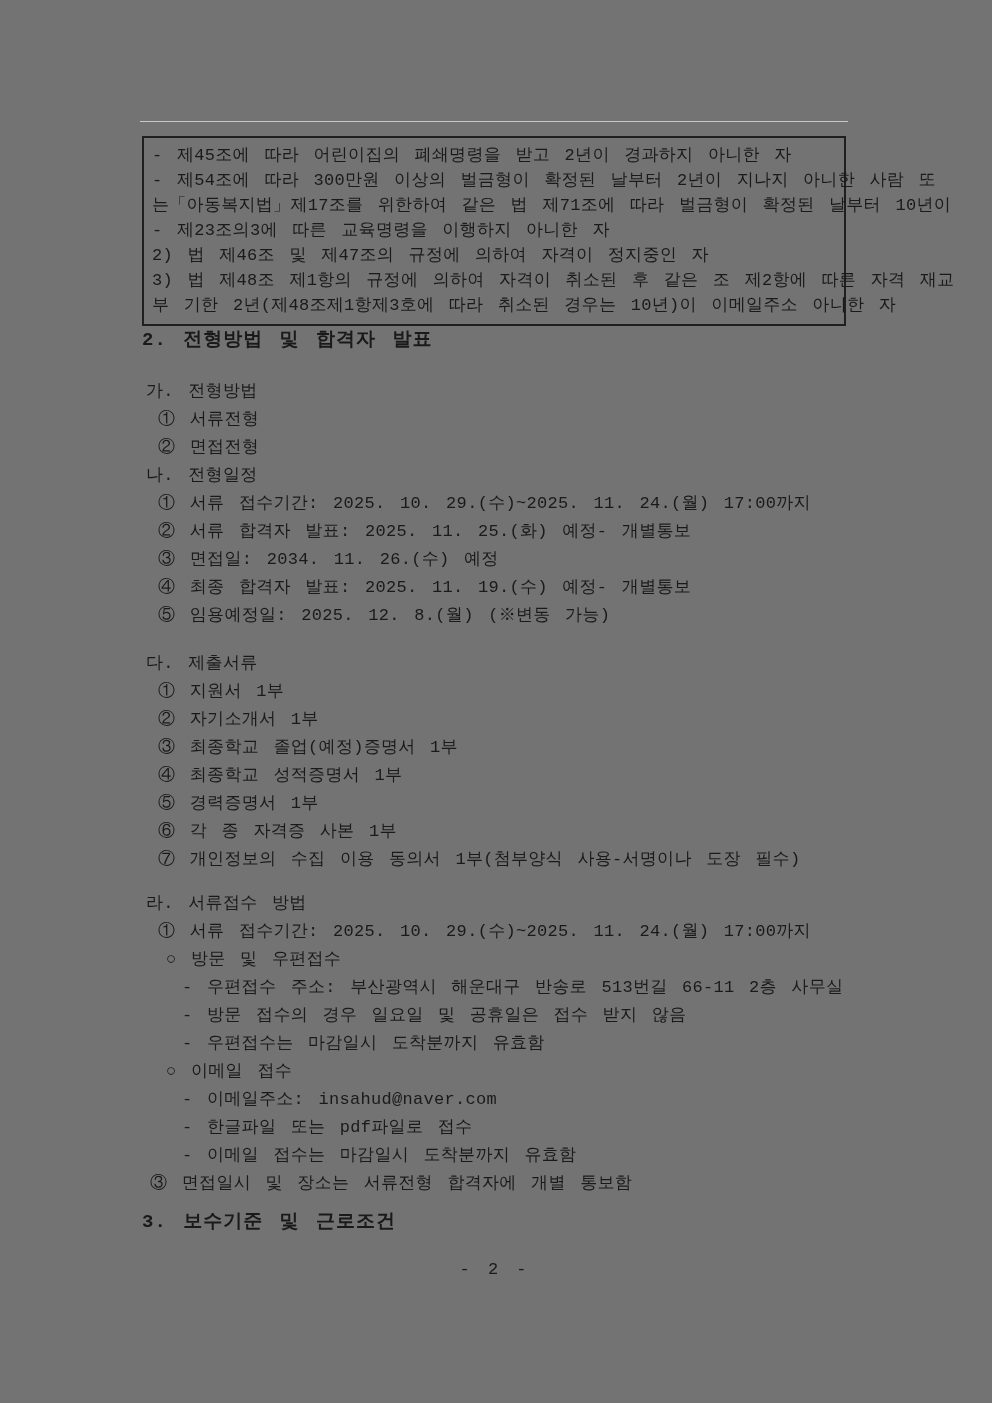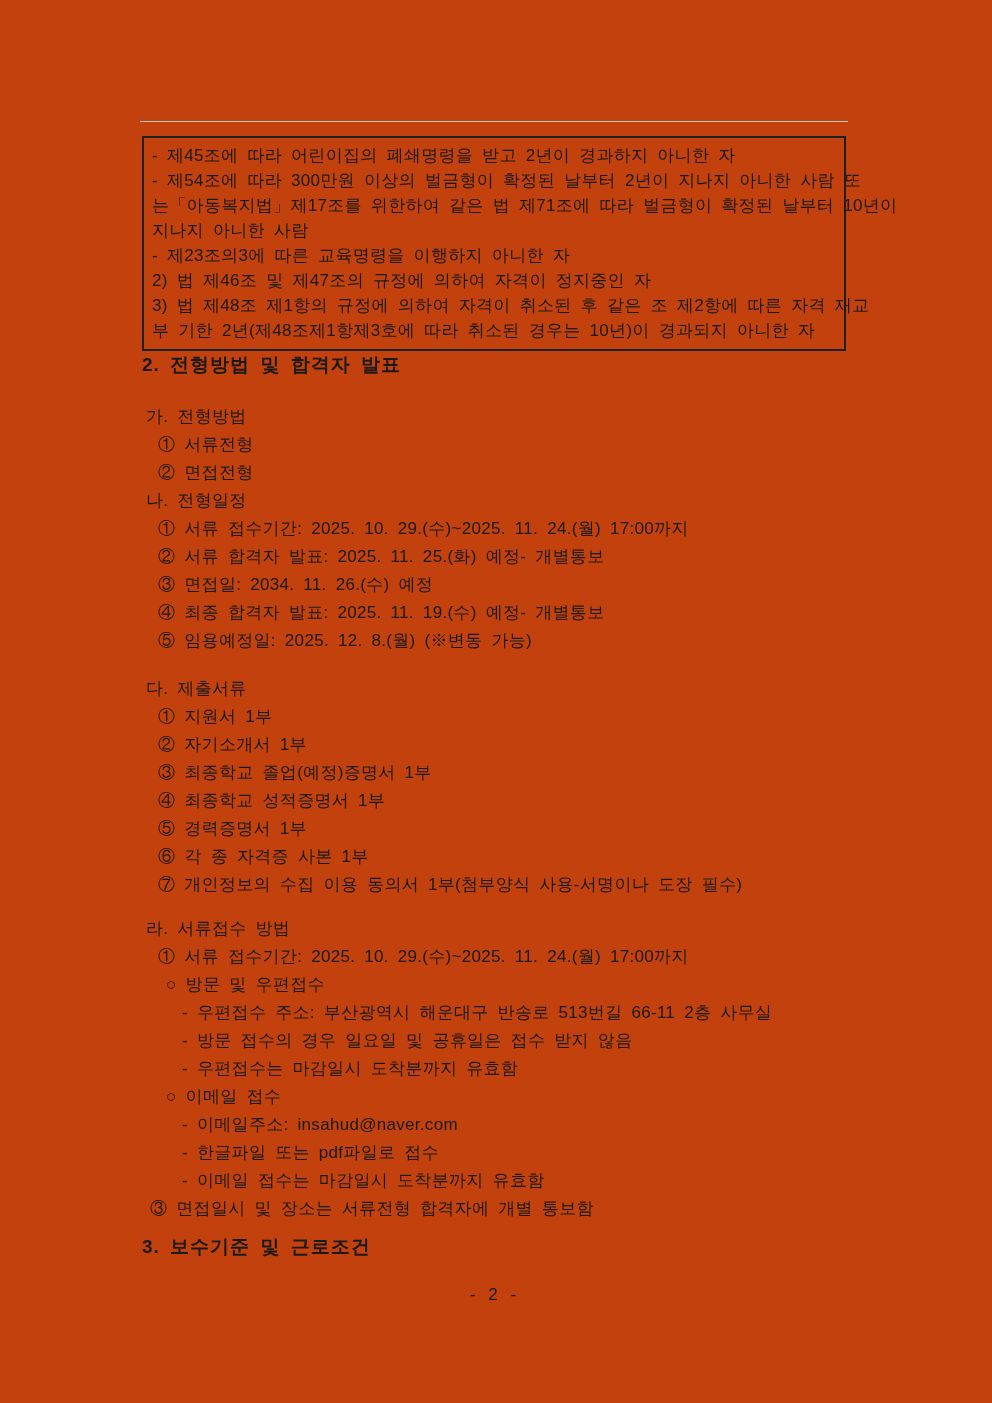--- a/index.html
+++ b/index.html
@@ -4,24 +4,24 @@
 <style>
   html, body {
     margin: 0;
     padding: 0;
     background: #ffffff;
   }
   .page {
     position: relative;
     width: 992px;
     height: 1403px;
-    background: #c2410c;
+    background: #737373;
     box-sizing: border-box;
     padding: 136px 146px 0 142px;
-    font-family: Liberation Sans, sans-serif;
+    font-family: Liberation Mono, monospace;
     color: #1a1a1a;
     font-size: 17px;
     letter-spacing: 0.3px;
     word-spacing: 4px;
     overflow: hidden;
   }
   .top-rule {
     position: absolute;
     top: 121px;
     left: 140px;
@@ -69,25 +69,24 @@
 <body>
 
 <div class="page">
 
   <div class="top-rule"></div>
 
   <div class="restriction-box">
     <div class="line">- 제45조에 따라 어린이집의 폐쇄명령을 받고 2년이 경과하지 아니한 자</div>
     <div class="line">- 제54조에 따라 300만원 이상의 벌금형이 확정된 날부터 2년이 지나지 아니한 사람 또</div>
     <div class="line">는「아동복지법」제17조를 위한하여 같은 법 제71조에 따라 벌금형이 확정된 날부터 10년이</div>
-    <div class="line">지나지 아니한 사람</div>
     <div class="line">- 제23조의3에 따른 교육명령을 이행하지 아니한 자</div>
     <div class="line">2) 법 제46조 및 제47조의 규정에 의하여 자격이 정지중인 자</div>
     <div class="line">3) 법 제48조 제1항의 규정에 의하여 자격이 취소된 후 같은 조 제2항에 따른 자격 재교</div>
-    <div class="line">부 기한 2년(제48조제1항제3호에 따라 취소된 경우는 10년)이 경과되지 아니한 자</div>
+    <div class="line">부 기한 2년(제48조제1항제3호에 따라 취소된 경우는 10년)이 이메일주소 아니한 자</div>
   </div>
 
   <div class="h-section h-section2">2. 전형방법 및 합격자 발표</div>
 
   <div class="doc-line ind-ga mt-first">가. 전형방법</div>
   <div class="doc-line ind-num">① 서류전형</div>
   <div class="doc-line ind-num">② 면접전형</div>
 
   <div class="doc-line ind-ga">나. 전형일정</div>
   <div class="doc-line ind-num">① 서류 접수기간: 2025. 10. 29.(수)~2025. 11. 24.(월) 17:00까지</div>

